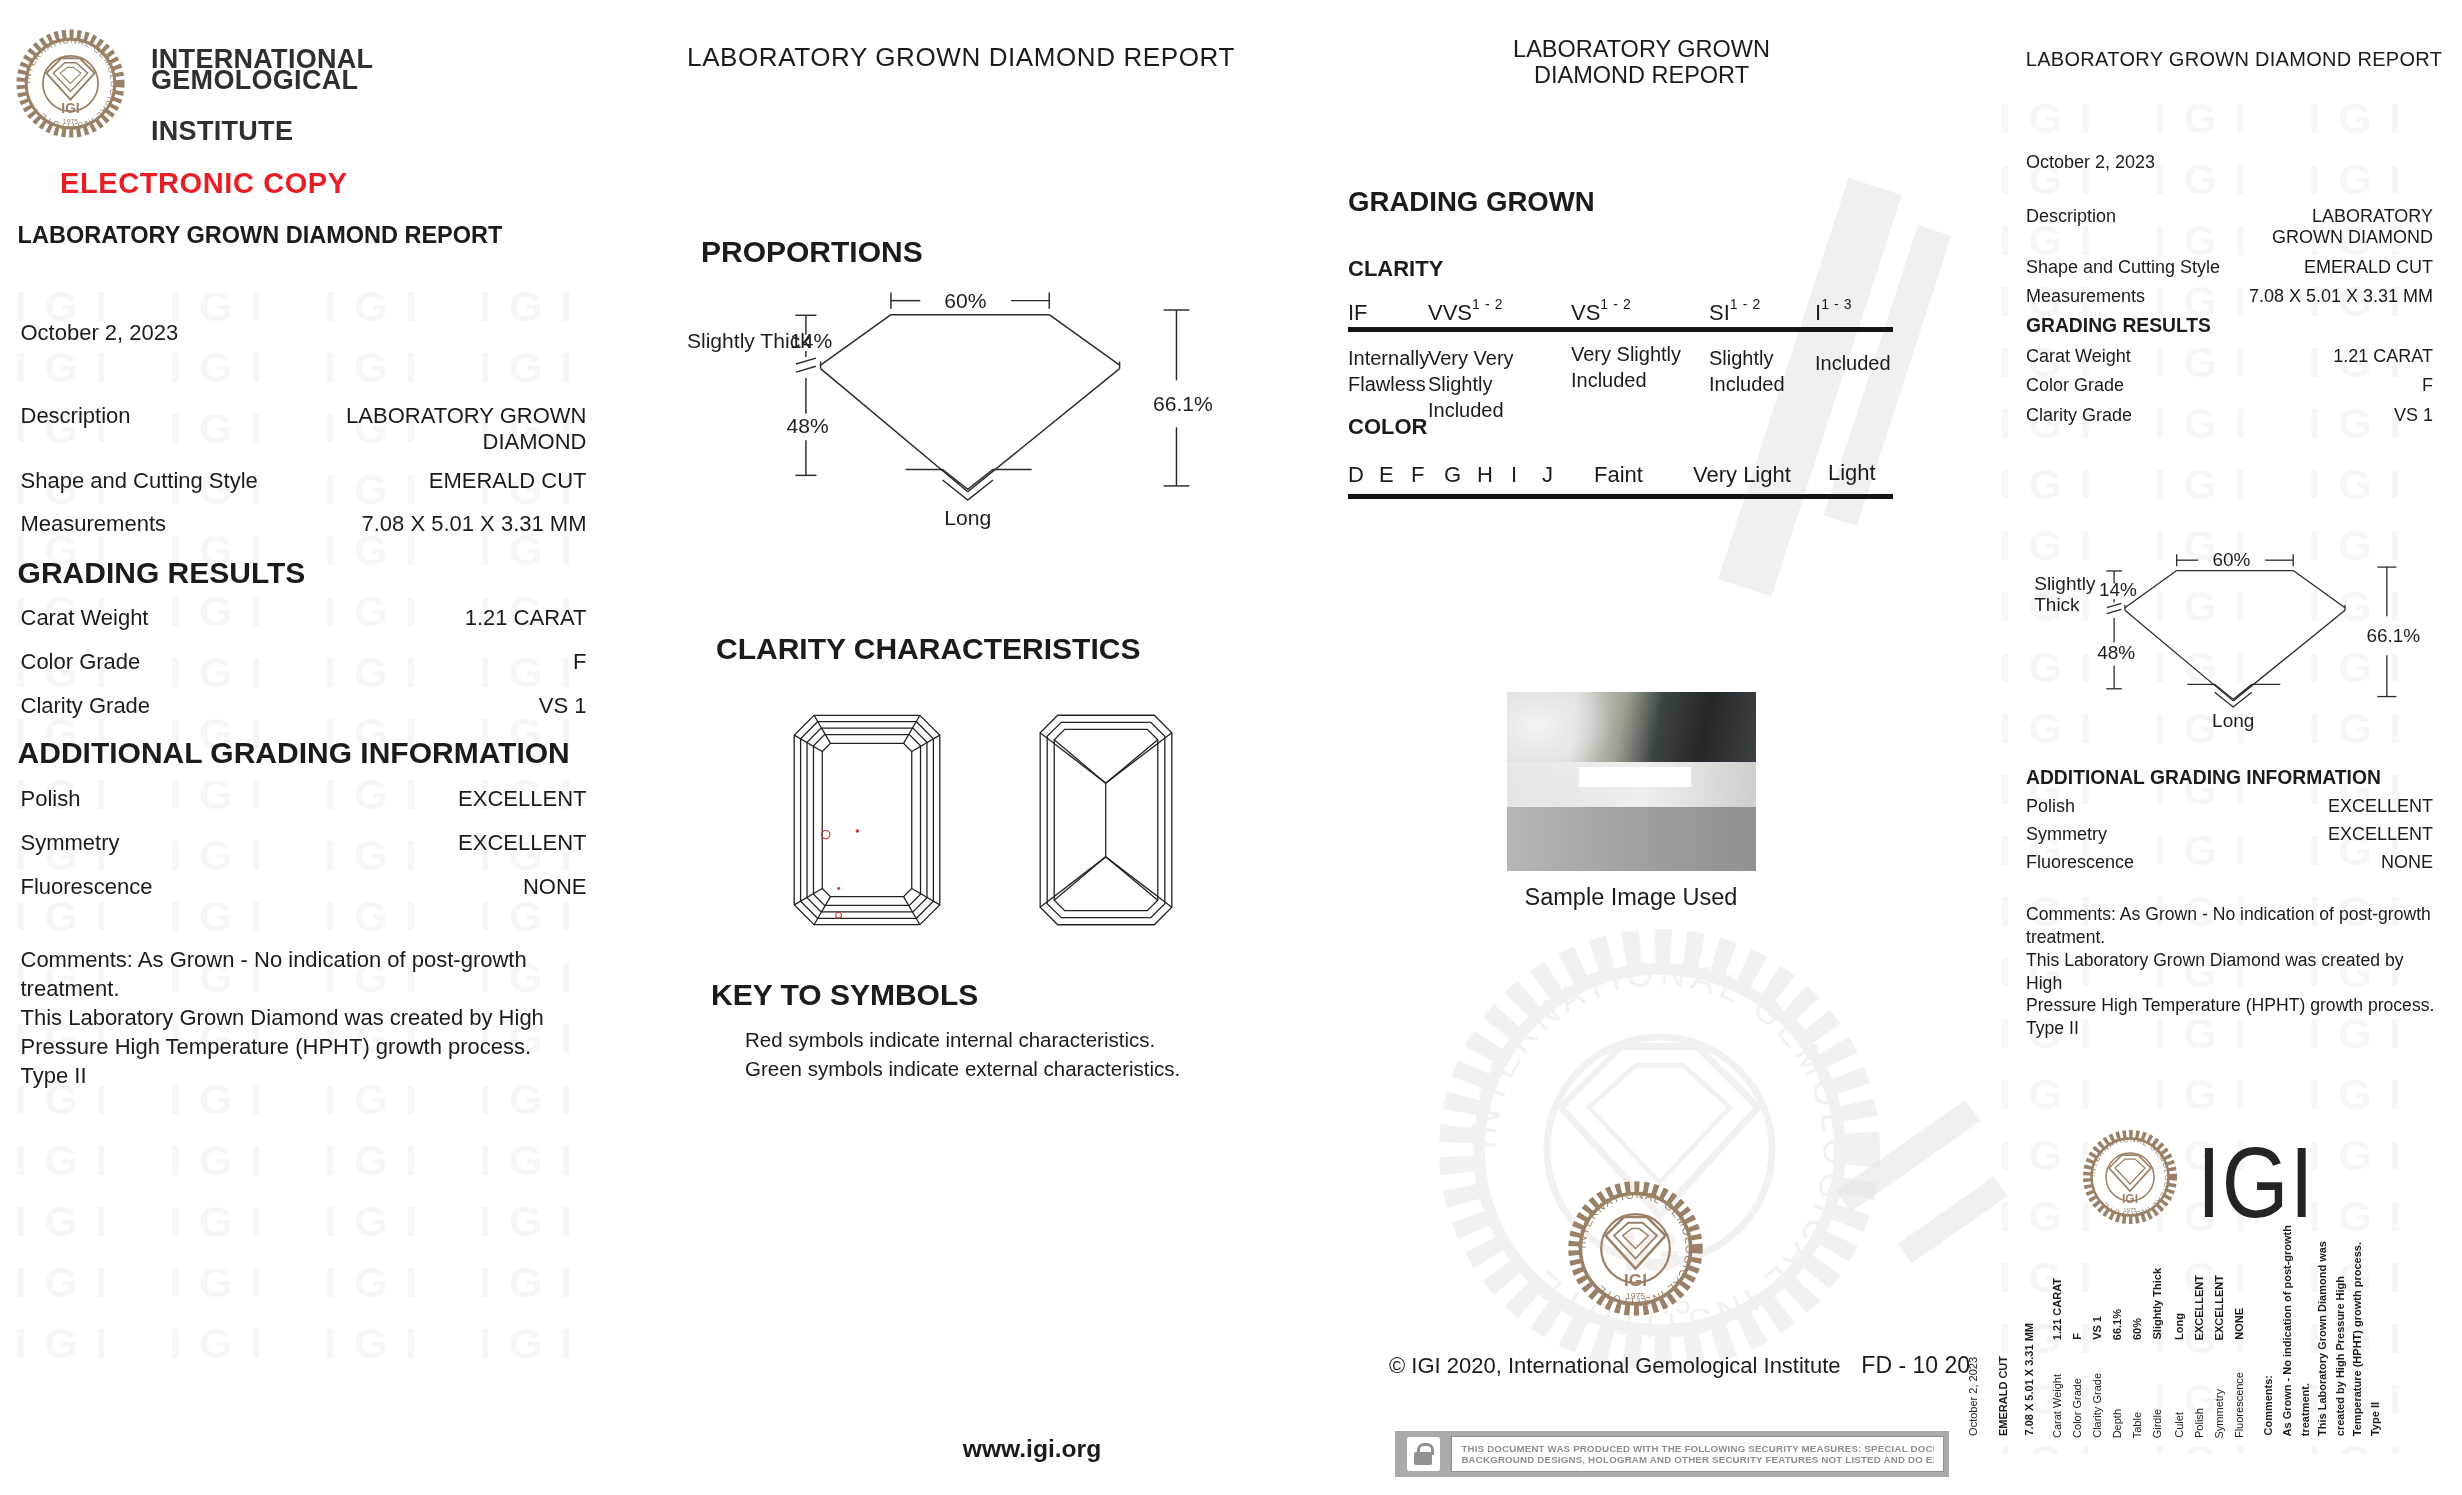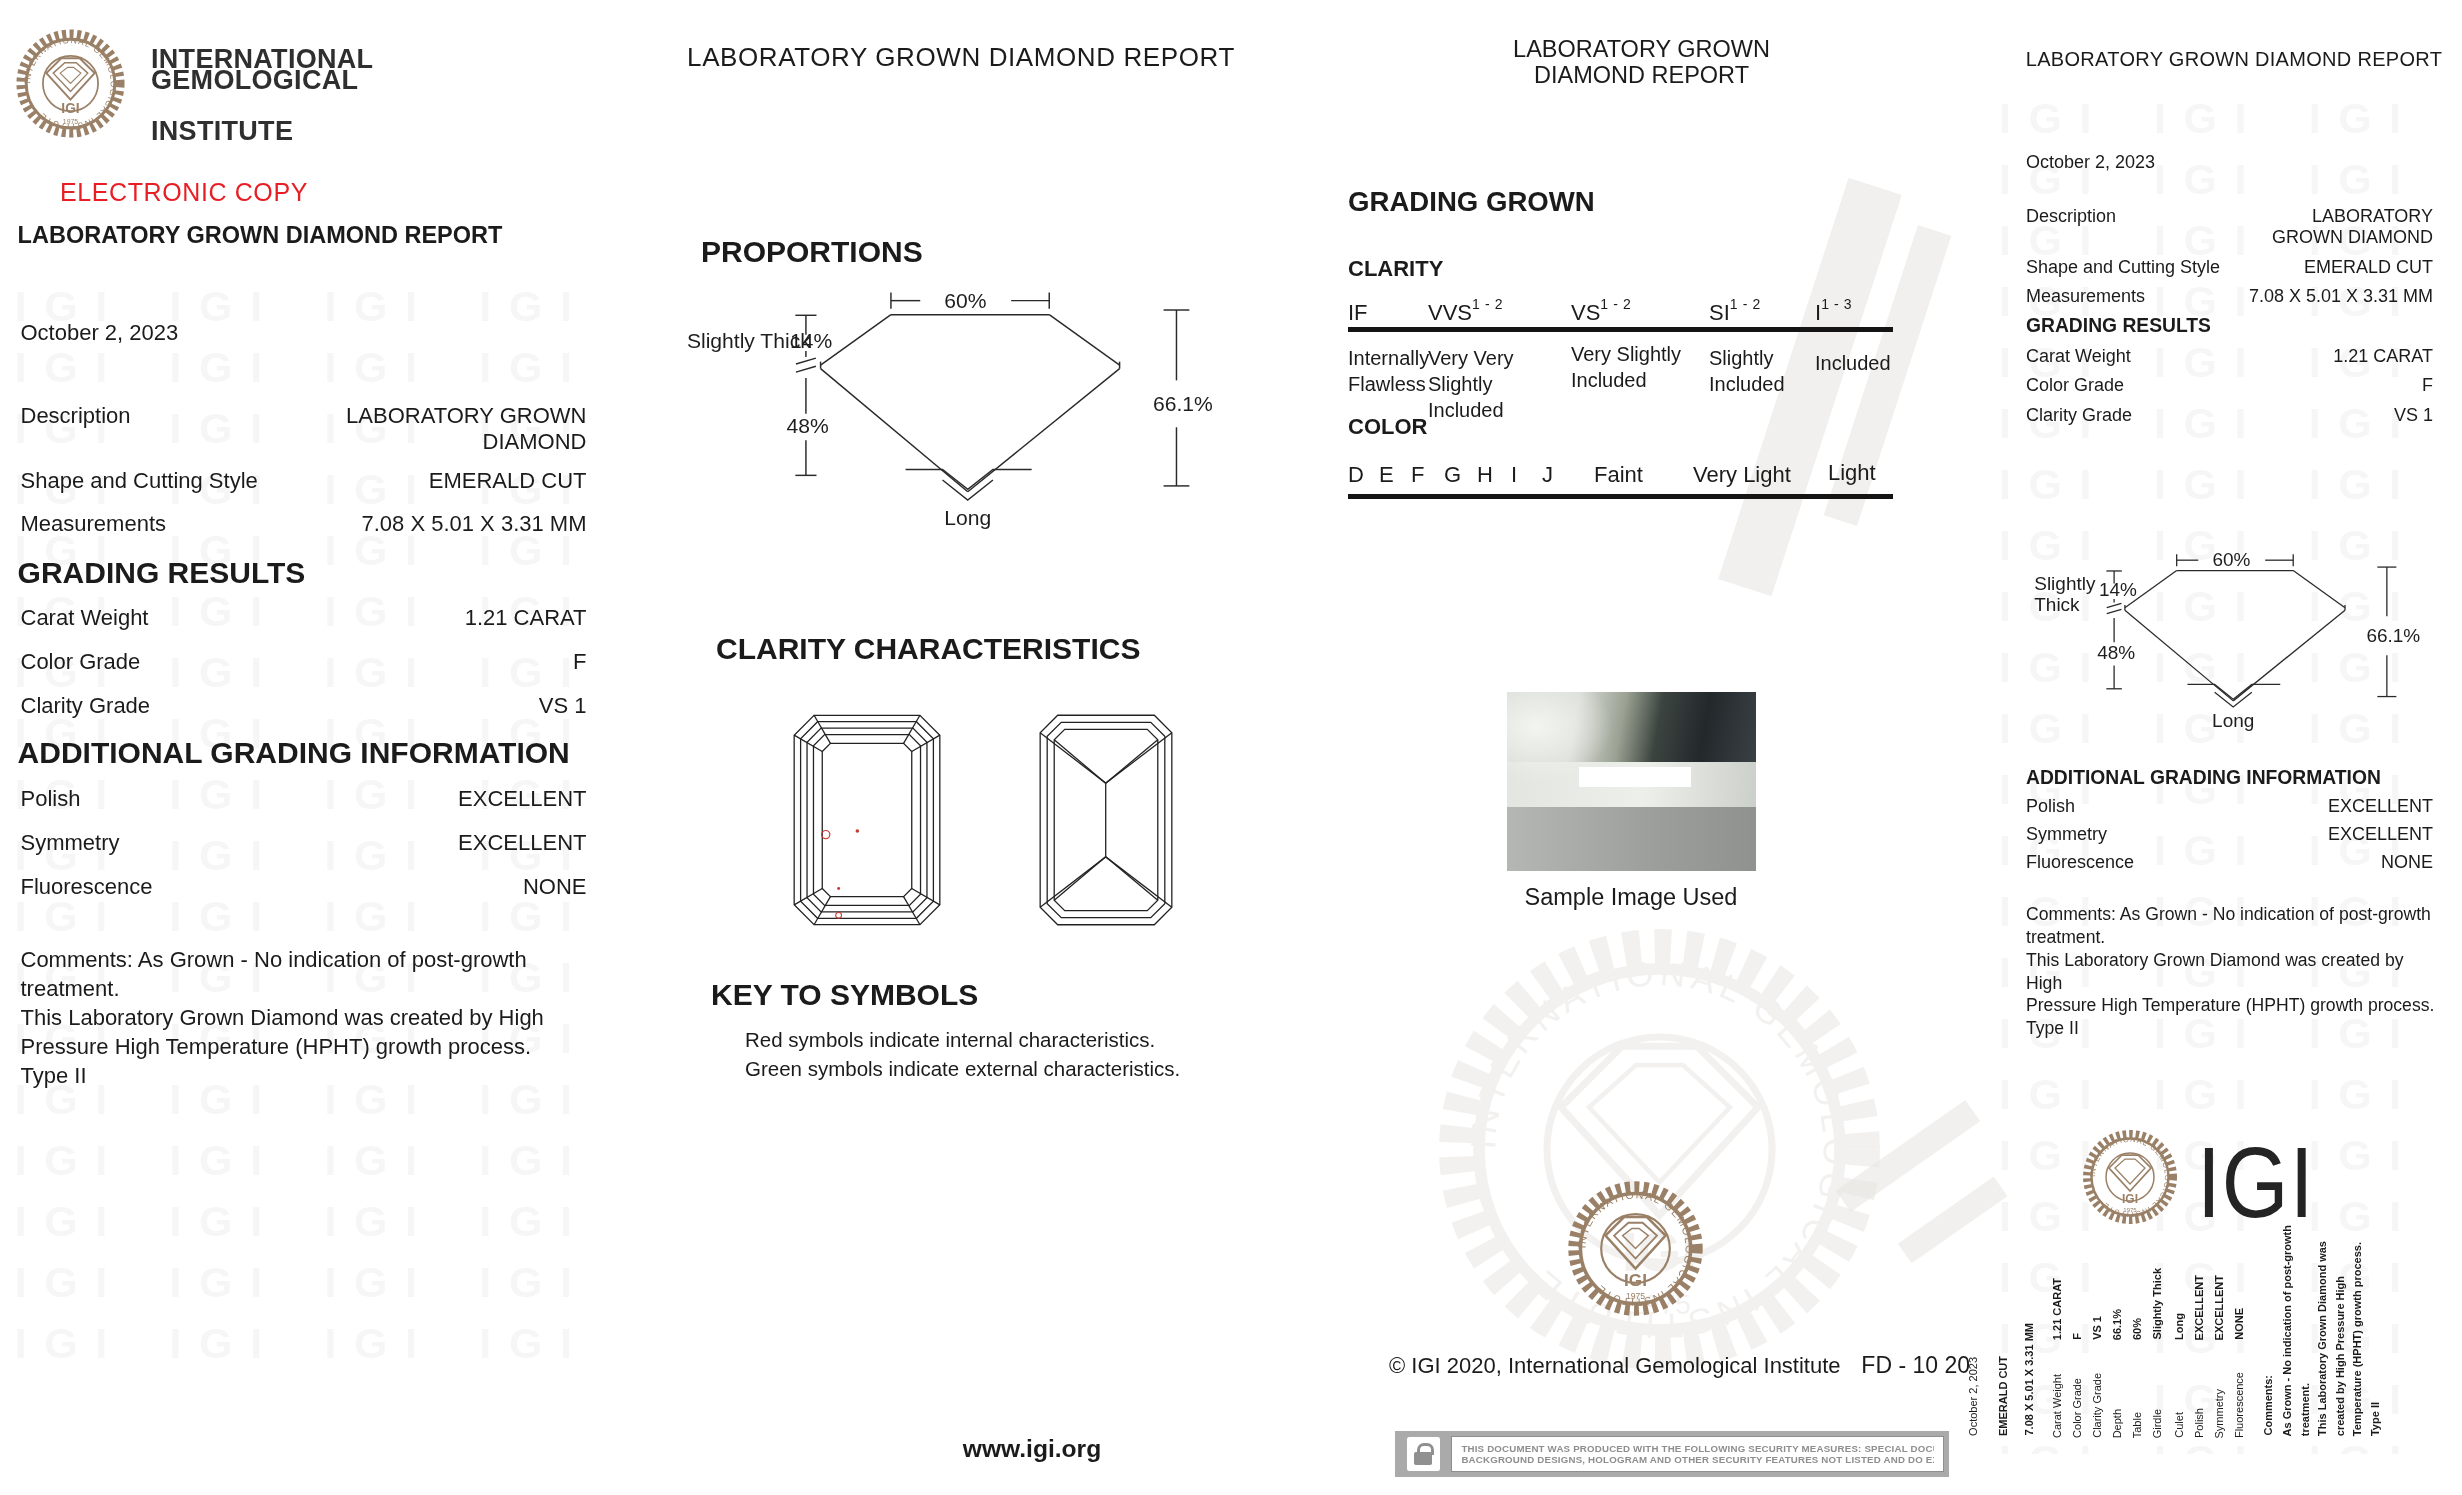--- a/index.html
+++ b/index.html
@@ -9,21 +9,21 @@
   
   .wm-tile{position:absolute;overflow:hidden;z-index:0;pointer-events:none;}
   .wm-tile::before{content:"IGI IGI IGI IGI IGI IGI IGI IGI IGI IGI IGI IGI IGI IGI IGI IGI IGI IGI IGI IGI IGI IGI IGI IGI IGI IGI IGI IGI IGI IGI IGI IGI IGI IGI IGI IGI IGI IGI IGI IGI IGI IGI IGI IGI IGI IGI IGI IGI IGI IGI IGI IGI IGI IGI IGI IGI IGI IGI IGI IGI IGI IGI IGI IGI IGI IGI IGI IGI IGI IGI IGI IGI IGI IGI IGI IGI IGI IGI IGI IGI IGI IGI IGI IGI IGI IGI IGI IGI IGI IGI IGI IGI IGI IGI IGI IGI IGI IGI IGI IGI IGI IGI IGI IGI IGI IGI IGI IGI IGI IGI IGI IGI";
      display:block;font-weight:bold;font-size:43px;line-height:61px;letter-spacing:17.6px;word-spacing:15.2px;
      color:rgba(95,88,80,0.05);}
   .wm-bar{position:absolute;background:#f1f0ee;z-index:0;}
   .wm-seal{z-index:0;opacity:.55;}
   .z{z-index:2;}
   
   .brand-line{font-weight:bold;font-size:27px;line-height:36px;color:#2f2f2f;letter-spacing:0.3px;}
-  .ecopy{font-weight:normal;font-size:25px;letter-spacing:0.6px;margin-top:11px;}
+  .ecopy{font-weight:bold;font-size:29px;letter-spacing:0.6px;}
   .rpt-title1{font-weight:bold;font-size:23.5px;}
   .h-sec{font-weight:bold;font-size:30px;}
   .body-t{font-size:22px;}
   .row{position:absolute;display:flex;justify-content:space-between;align-items:flex-start;}
   .row .lab{font-size:22px;}
   .row .val{font-size:22px;text-align:right;}
   .comments{font-size:22px;line-height:1.32;}
   .c2-title{font-size:26px;letter-spacing:0.6px;}
   .c2-verif{font-size:22px;}
   .c3-title{font-size:23.5px;line-height:1.12;text-align:center;}

